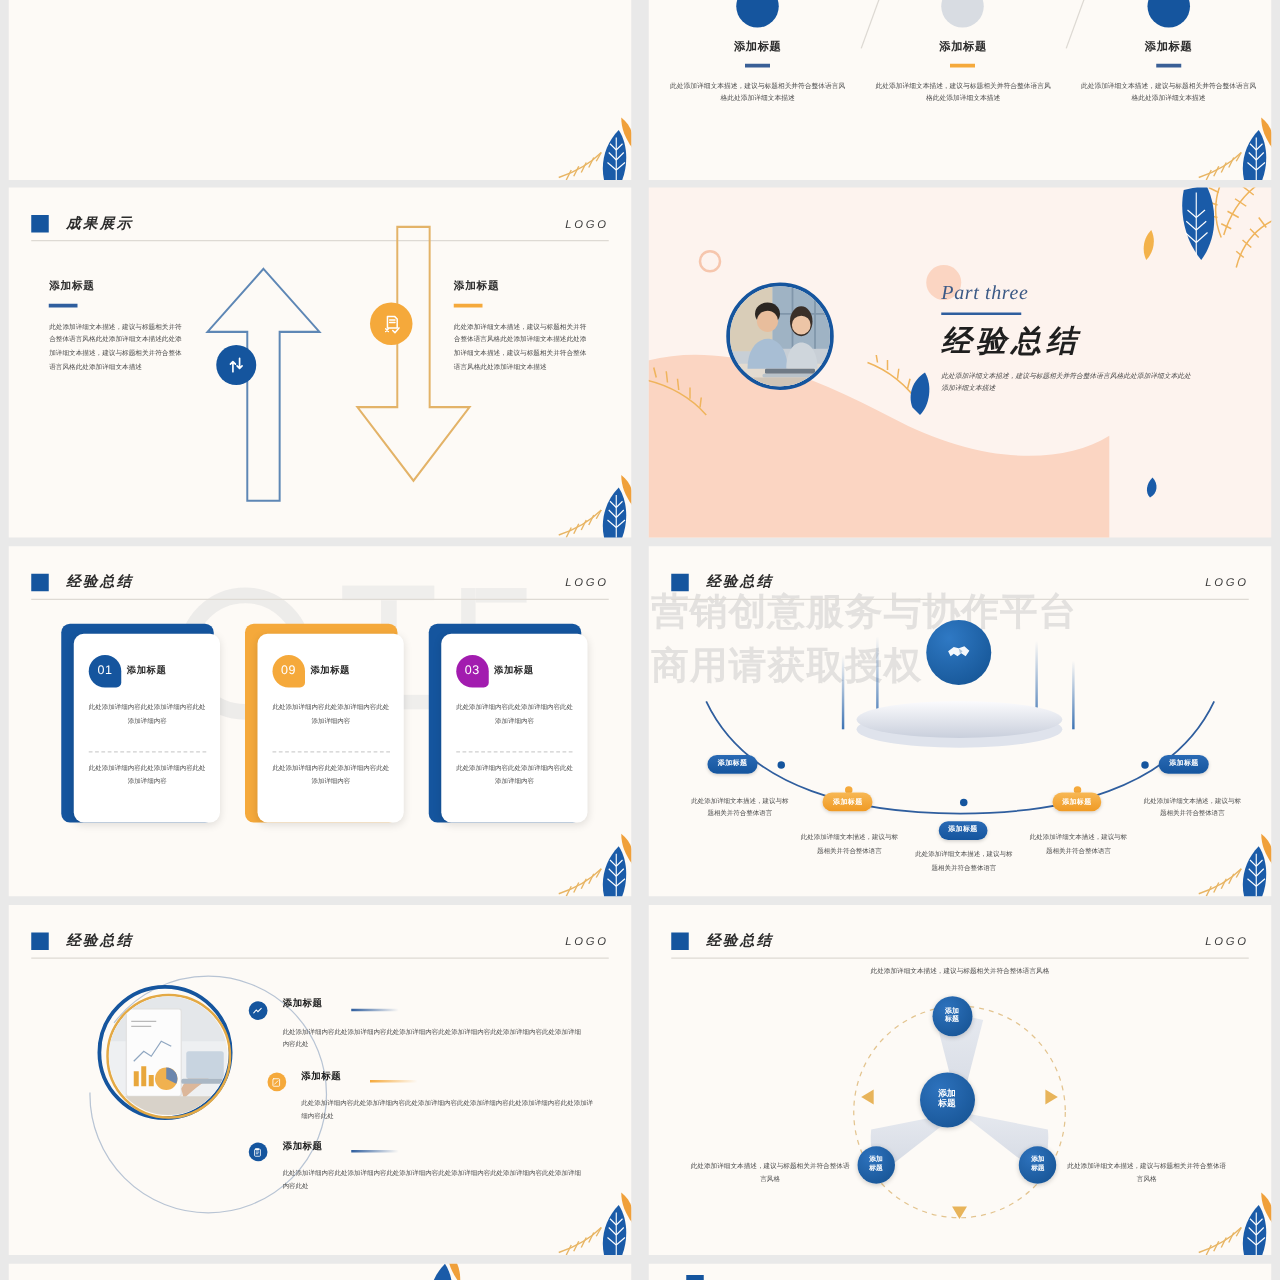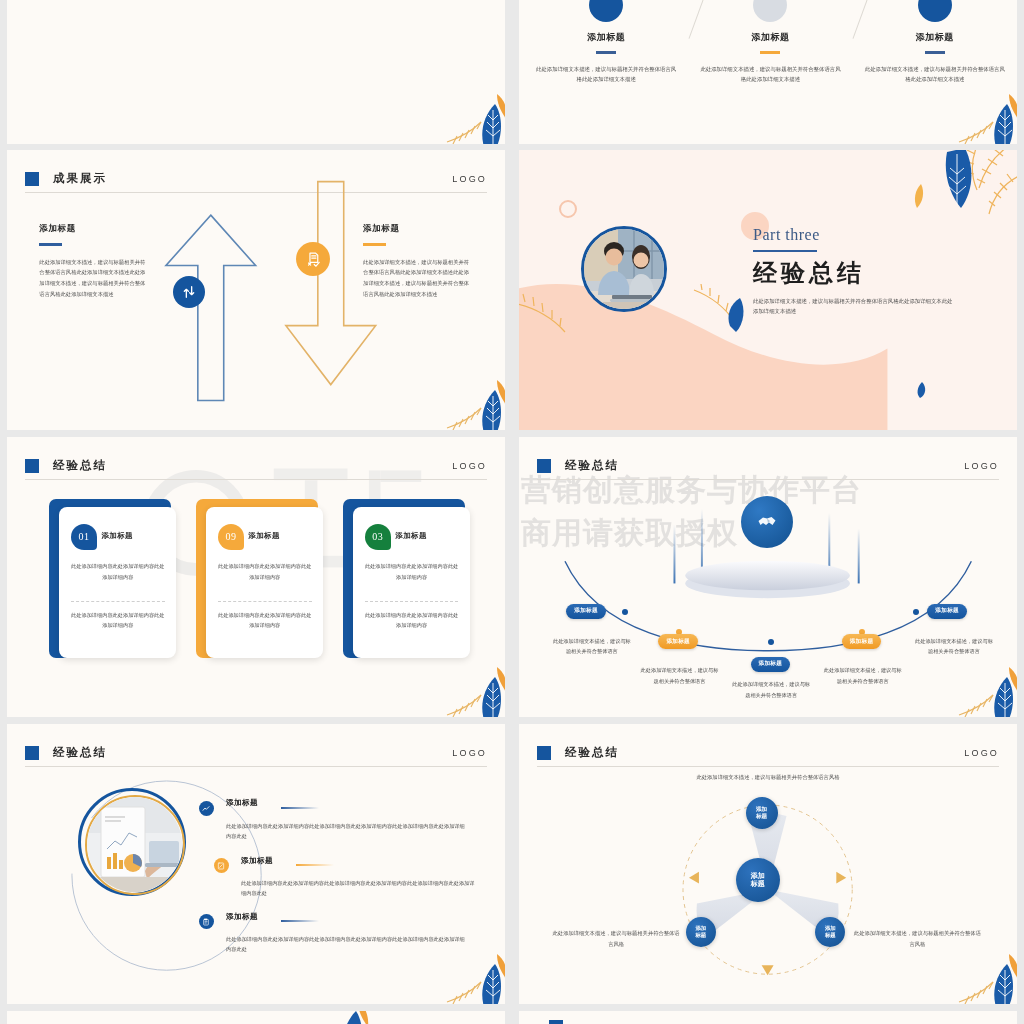--- a/index.html
+++ b/index.html
@@ -22,20 +22,21 @@
   
   .sl-head {
     position: absolute;
     left: 3.6%;
     right: 3.6%;
     top: 5.5%;
     height: 10%;
     border-bottom: 1px solid #dedad4;
     display: flex;
     align-items: center;
+    font-style: italic;
   }
   .head-sq {
     position: relative;
     width: 14px; height: 14px;
     background: #15559E;
     flex: 0 0 auto;
   }
   .head-sq::after {
     content: "";
     position: absolute;
@@ -121,21 +122,21 @@
   .card-shadow { position: absolute; border-radius: 7px; }
   .card {
     position: absolute; background: #fff; border-radius: 8px;
     box-shadow: 0 2px 7px rgba(0,0,0,.12);
   }
   .card-num {
     position: absolute; left: 10%; top: 11%;
     width: 26px; height: 26px; border-radius: 50% 50% 4px 50%;
     display: flex; align-items: center; justify-content: center;
     color: #fff; font-size: 10px; letter-spacing: .5px;
-    font-family: Liberation Serif, serif;
+    font-family: Liberation Sans, sans-serif;
   }
   .card-ttl { position: absolute; left: 36%; top: 16%; font-size: 7.5px; font-weight: bold; color: #2b2b2b; letter-spacing: .4px;}
   .card-p { position: absolute; left: 10%; right: 10%; font-size: 5.2px; color: #4d4d4d; line-height: 1.95; text-align: center;}
   .card-div { position: absolute; left: 10%; right: 10%; border-top: 1px dashed #cfcfcf; }
 
   
   .pill {
     position: absolute; border-radius: 9px; color: #fff;
     font-size: 5.6px; font-weight: bold; letter-spacing: .3px;
     padding: 3.5px 8px; white-space: nowrap;
@@ -328,21 +329,21 @@
       <path d="M14 66 C14 50 22 42 30 42 C38 42 46 50 46 66 Z" fill="#a8bed4"></path>
       <ellipse cx="57" cy="28" rx="9" ry="12" fill="#3a2f28"></ellipse>
       <circle cx="57" cy="31" r="7.5" fill="#edc5a6"></circle>
       <path d="M45 66 C45 52 51 45 57 45 C64 45 70 52 70 66 Z" fill="#cfd6dc"></path>
       <rect x="28" y="66" width="40" height="4" rx="1" fill="#6f7a85"></rect>
       <rect x="26" y="70" width="46" height="3" rx="1.4" fill="#b9c2c9"></rect>
       <rect x="0" y="73" width="86" height="13" fill="#cfc4b6"></rect>
     </svg>
   </div>
 
-  <div style="position:absolute;left:47%;top:27%;">
+  <div style="position:absolute;left:47%;top:27%;font-style:italic;">
     <div class="s4-eng">Part three</div>
     <div class="s4-rule"></div>
     <div class="s4-cn">经验总结</div>
     <div class="s4-sub">此处添加详细文本描述，建议与标题相关并符合整体语言风格此处添加详细文本此处添加详细文本描述</div>
   </div>
 
   <svg style="position:absolute;right:-6px;top:-12px;width:130px;height:110px;" viewBox="0 0 130 110">
     <g stroke="#efb45c" stroke-width="1.2" fill="none">
       <path d="M122 4 C104 14 92 30 86 50"></path>
           <path d="M116 10 L108 2"></path>
@@ -428,21 +429,21 @@
   <div class="card" style="left:40%;top:25%;width:23.5%;height:54%;">
     <div class="card-num" style="background:#F5A93B;">09</div>
     <div class="card-ttl">添加标题</div>
     <div class="card-p" style="top:36%;">此处添加详细内容此处添加详细内容此处添加详细内容</div>
     <div class="card-div" style="top:62%;"></div>
     <div class="card-p" style="top:68%;">此处添加详细内容此处添加详细内容此处添加详细内容</div>
   </div>
 
   <div class="card-shadow" style="left:67.5%;top:22%;width:24.5%;height:57%;background:#15559E;"></div>
   <div class="card" style="left:69.5%;top:25%;width:23.5%;height:54%;">
-    <div class="card-num" style="background:#15803d;text-align:right;">03</div>
+    <div class="card-num" style="background:#a21caf;text-align:right;">03</div>
     <div class="card-ttl">添加标题</div>
     <div class="card-p" style="top:36%;">此处添加详细内容此处添加详细内容此处添加详细内容</div>
     <div class="card-div" style="top:62%;"></div>
     <div class="card-p" style="top:68%;">此处添加详细内容此处添加详细内容此处添加详细内容</div>
   </div>
 
   <svg class="leaf-deco" viewBox="0 0 64 58">
     <g stroke="#e8b564" stroke-width="1.1" fill="none">
       <path d="M2 50 C14 46 26 40 36 30"></path>
           <path d="M8 52 L12 44"></path>

